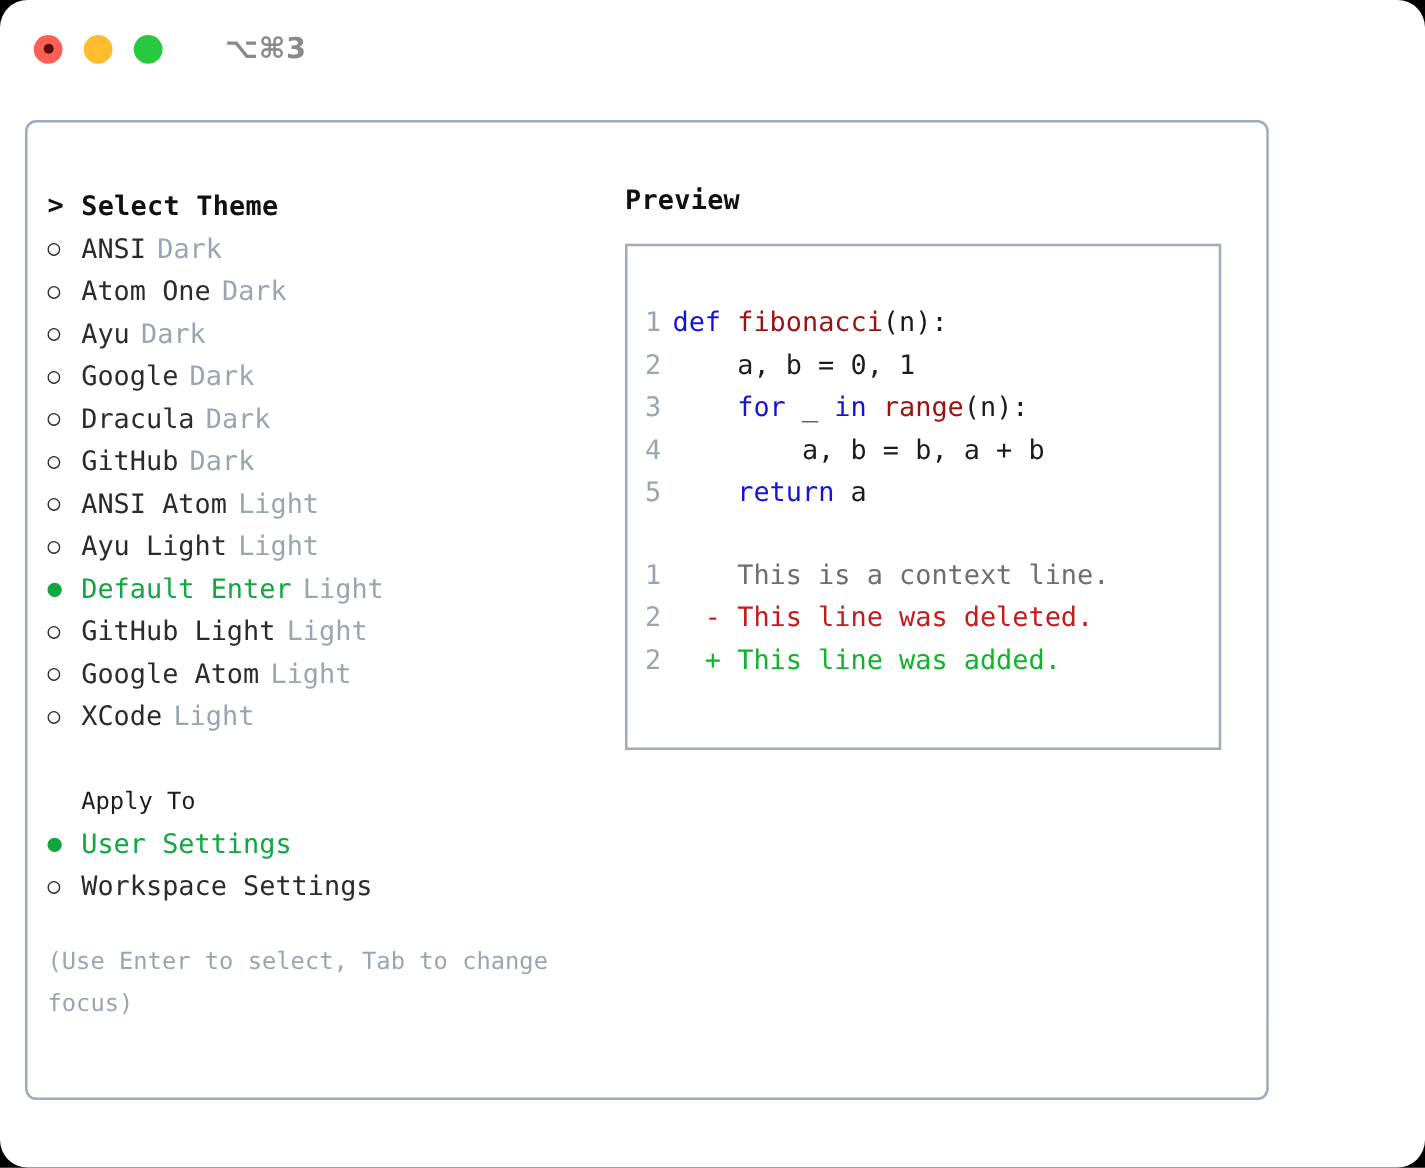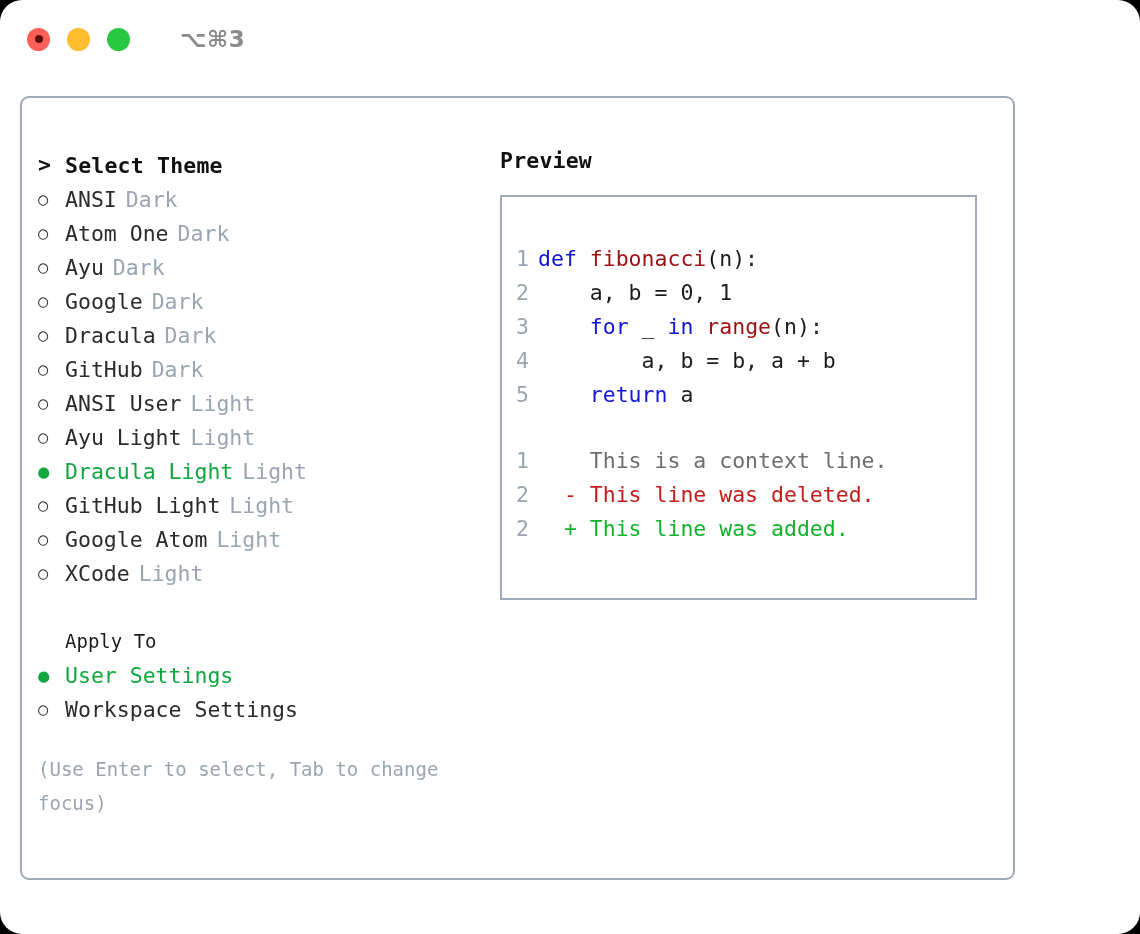--- a/index.html
+++ b/index.html
@@ -204,23 +204,23 @@
           <span class="marker">&gt;</span>
           <span class="label">Select Theme</span>
         </div>
         <div id="theme-list">
             <div class="row"><span class="marker radio-off">○</span><span class="label">ANSI</span><span class="category">Dark</span></div>
             <div class="row"><span class="marker radio-off">○</span><span class="label">Atom One</span><span class="category">Dark</span></div>
             <div class="row"><span class="marker radio-off">○</span><span class="label">Ayu</span><span class="category">Dark</span></div>
             <div class="row"><span class="marker radio-off">○</span><span class="label">Google</span><span class="category">Dark</span></div>
             <div class="row"><span class="marker radio-off">○</span><span class="label">Dracula</span><span class="category">Dark</span></div>
             <div class="row"><span class="marker radio-off">○</span><span class="label">GitHub</span><span class="category">Dark</span></div>
-            <div class="row"><span class="marker radio-off">○</span><span class="label">ANSI User</span><span class="category">Light</span></div>
+            <div class="row"><span class="marker radio-off">○</span><span class="label">ANSI Atom</span><span class="category">Light</span></div>
             <div class="row"><span class="marker radio-off">○</span><span class="label">Ayu Light</span><span class="category">Light</span></div>
-            <div class="row selected"><span class="marker radio-on">●</span><span class="label">Dracula Light</span><span class="category">Light</span></div>
+            <div class="row selected"><span class="marker radio-on">●</span><span class="label">Default Enter</span><span class="category">Light</span></div>
             <div class="row"><span class="marker radio-off">○</span><span class="label">GitHub Light</span><span class="category">Light</span></div>
             <div class="row"><span class="marker radio-off">○</span><span class="label">Google Atom</span><span class="category">Light</span></div>
             <div class="row"><span class="marker radio-off">○</span><span class="label">XCode</span><span class="category">Light</span></div>
           </div>
 
         <div class="spacer-row"></div>
 
         <div class="section-title">Apply To</div>
         <div id="apply-list">
             <div class="row selected"><span class="marker radio-on">●</span><span class="label">User Settings</span></div>

